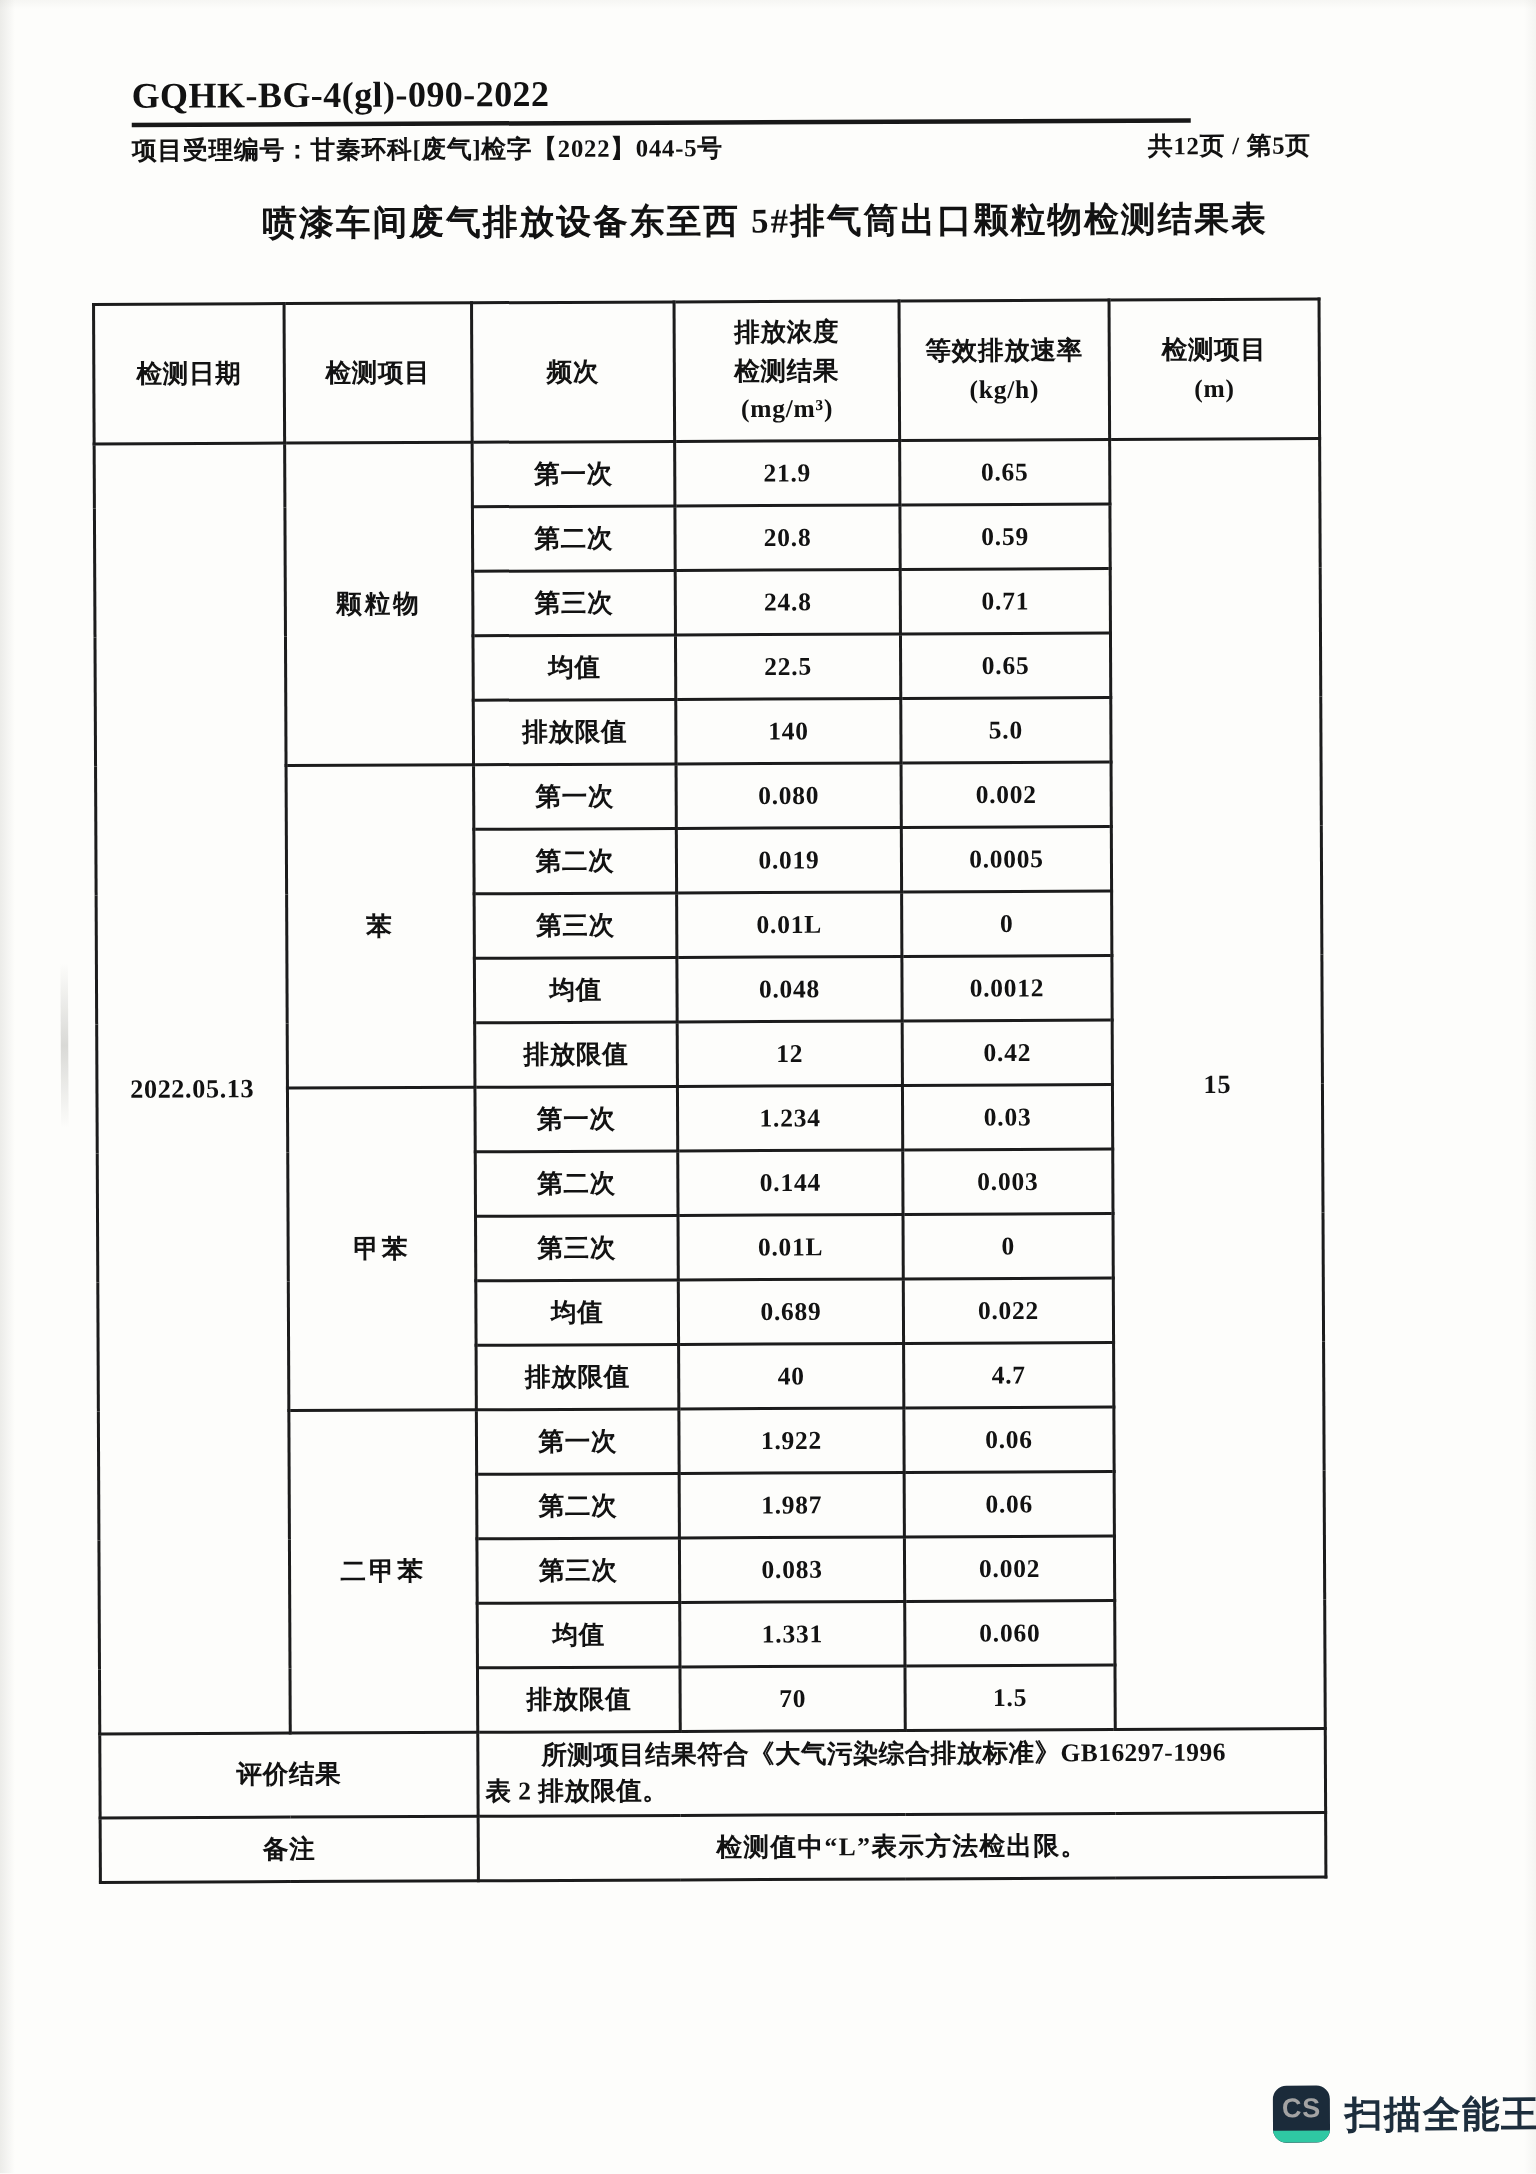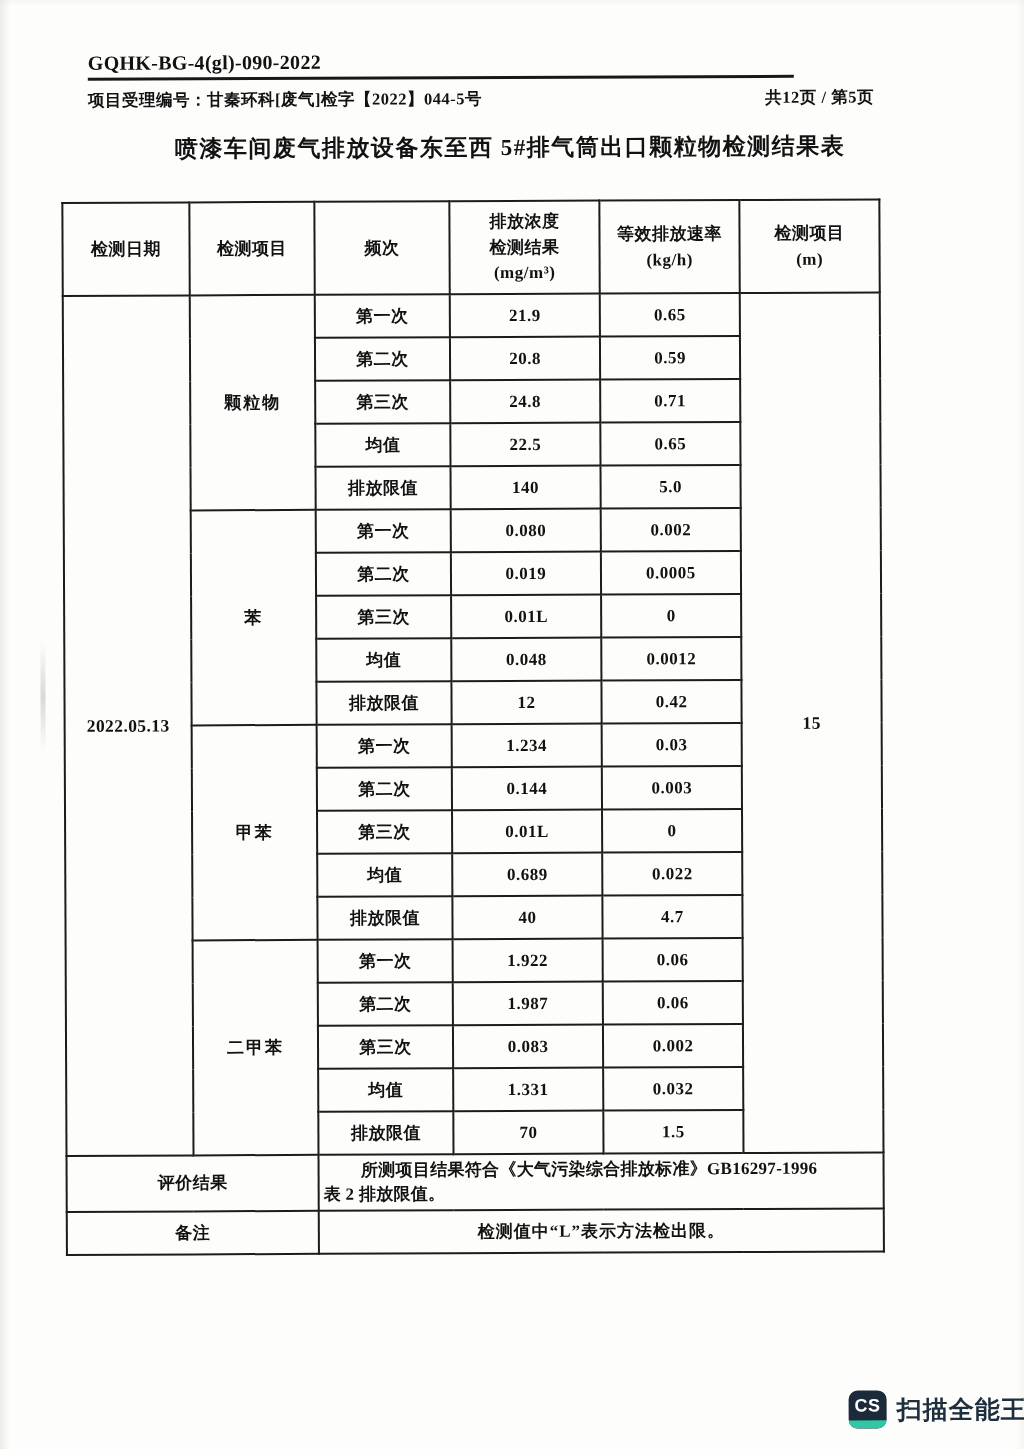--- a/index.html
+++ b/index.html
@@ -16,21 +16,21 @@
       linear-gradient(90deg, rgba(190,190,185,.28) 0px, rgba(190,190,185,0) 10px),
       linear-gradient(270deg, rgba(205,205,200,.18) 0px, rgba(205,205,200,0) 8px),
       linear-gradient(180deg, rgba(205,205,200,.15) 0px, rgba(205,205,200,0) 6px);
   }
   .page{position:absolute;inset:0;transform:rotate(-0.25deg);transform-origin:50% 40%;}
 
   .doc-code-wrap{
     position:absolute;left:90px;top:50px;width:706px;
     border-bottom:3px solid #181818;padding-bottom:3px;
   }
-  .doc-code{font-weight:bold;font-size:20px;letter-spacing:.3px;}
+  .doc-code{font-weight:bold;font-size:24px;letter-spacing:.3px;}
 
   .meta-row{
     position:absolute;left:90px;top:88px;width:786px;
     display:flex;justify-content:space-between;align-items:baseline;
     font-weight:bold;font-size:16.5px;letter-spacing:.5px;
   }
   .title{
     position:absolute;left:0;top:132px;width:100%;margin:0;
     text-align:center;font-size:23px;font-weight:bold;letter-spacing:1.5px;
   }
@@ -69,21 +69,21 @@
     position:absolute;left:845px;top:1392px;
     display:flex;align-items:center;gap:10px;
     font-family:"Liberation Sans","DejaVu Sans",sans-serif;
   }
   .cs-badge{
     width:38px;height:38px;border-radius:9px;
     display:flex;flex-direction:column;overflow:hidden;flex:0 0 auto;
   }
   .cs-text{
     flex:1;display:flex;align-items:center;justify-content:center;
-    color:#ffffff;font-weight:bold;font-size:18px;letter-spacing:.5px;border-radius:13px;
+    color:#a3a3a3;font-weight:bold;font-size:18px;letter-spacing:.5px;border-radius:13px;
   }
   .cs-band{height:8px;width:100%;}
   .scanner-name{font-size:25px;font-weight:bold;letter-spacing:1px;}
 </style>
 </head>
 <body>
 
 <div class="page">
 
   <div class="doc-code-wrap">
@@ -213,21 +213,21 @@
           <td>0.06</td>
         </tr>
         <tr>
           <td>第三次</td>
           <td>0.083</td>
           <td>0.002</td>
         </tr>
         <tr>
           <td>均值</td>
           <td>1.331</td>
-          <td>0.032</td>
+          <td>0.060</td>
         </tr>
         <tr>
           <td>排放限值</td>
           <td>70</td>
           <td>1.5</td>
         </tr>
         <tr class="eval-row">
           <td colspan="2">评价结果</td>
           <td colspan="4" class="eval-text">所测项目结果符合《大气污染综合排放标准》GB16297-1996
 表 2 排放限值。</td>

